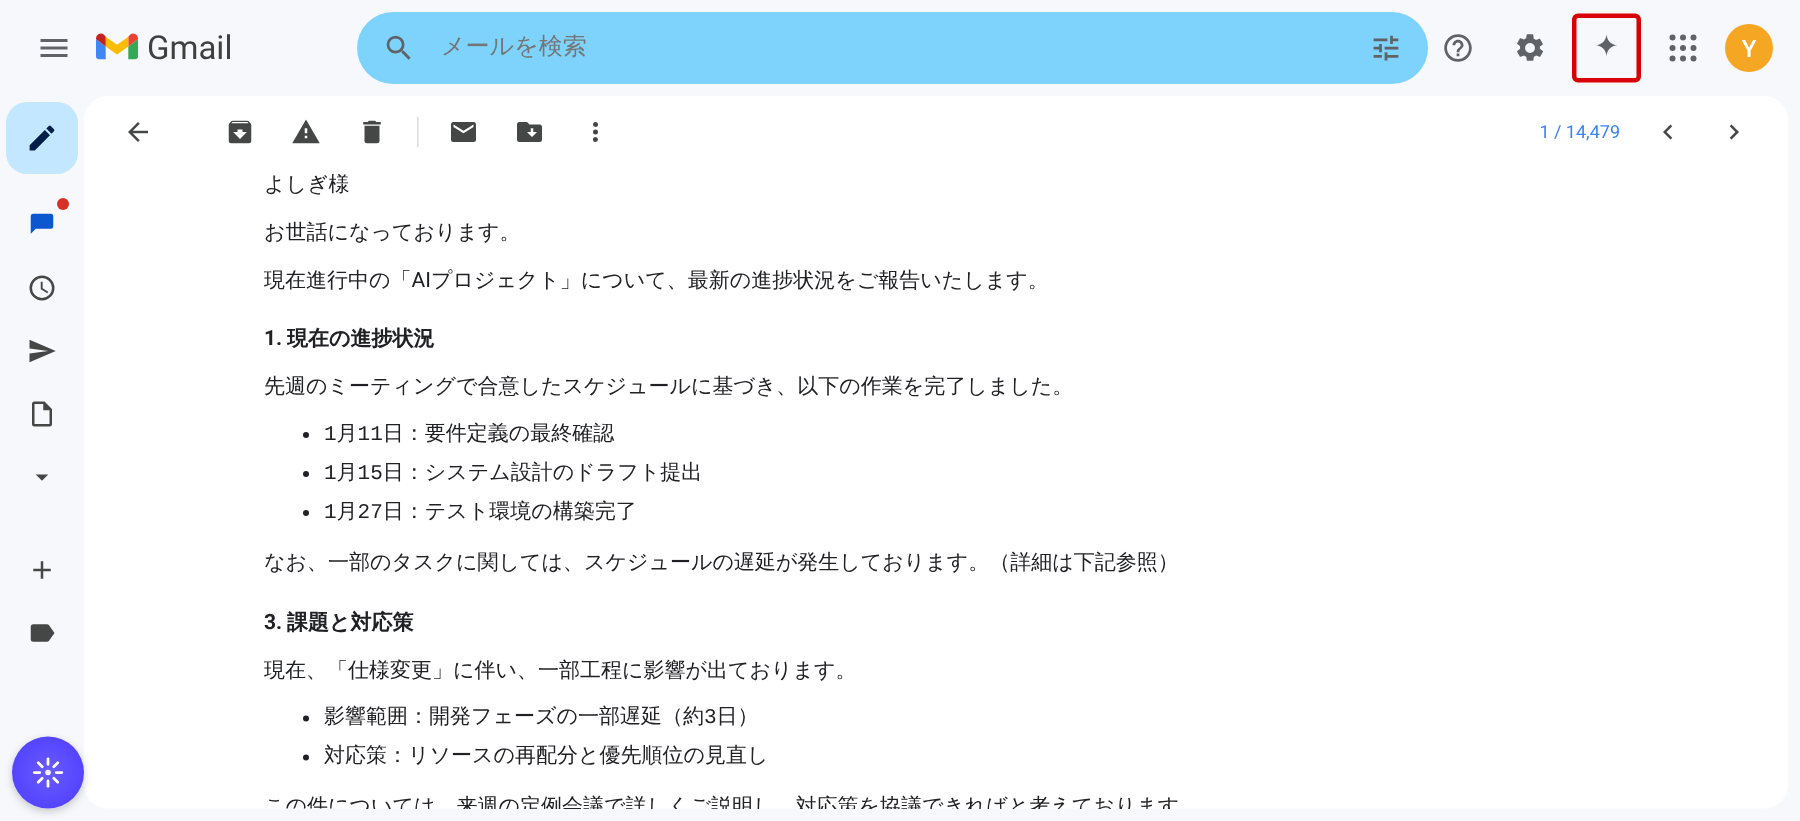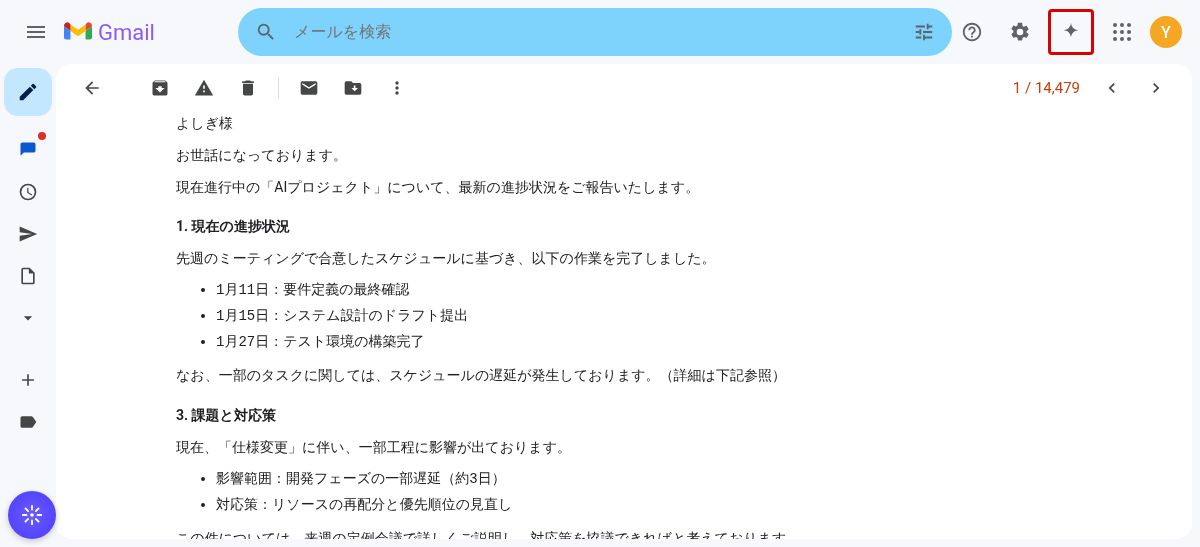--- a/index.html
+++ b/index.html
@@ -36,21 +36,21 @@
   .gmail-logo {
     display: flex; align-items: center; gap: 6px;
     margin-left: 4px;
     cursor: pointer;
   }
   .gmail-logo .logo-m {
     width: 28px; height: 22px;
   }
   .gmail-logo .logo-text {
     font-size: 22px;
-    color: #8b5cf6;
+    color: #404040;
     font-weight: 400;
   }
 
   .search-bar {
     flex: 1;
     max-width: 720px;
     height: 48px;
     background: #7dd3fc;
     border-radius: 24px;
     display: flex;
@@ -187,22 +187,22 @@
     background: #dadce0;
     margin: 0 6px;
   }
   .toolbar-right {
     margin-left: auto;
     display: flex;
     align-items: center;
     gap: 4px;
   }
   .counter {
-    font-size: 15px;
-    color: #c2410c;
+    font-size: 12px;
+    color: #3b82f6;
     margin-right: 8px;
   }
 
   .mail-body-wrap {
     flex: 1;
     overflow-y: scroll;
     padding: 0 60px 20px 60px;
   }
   .mail-body-wrap::-webkit-scrollbar { width: 12px; }
   .mail-body-wrap::-webkit-scrollbar-track { background: #fff; }

